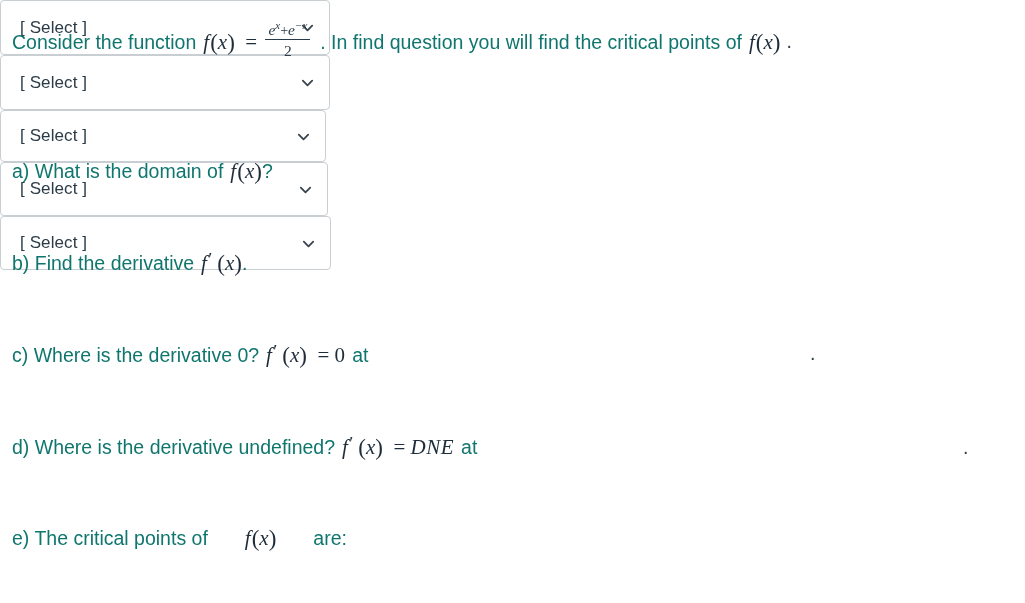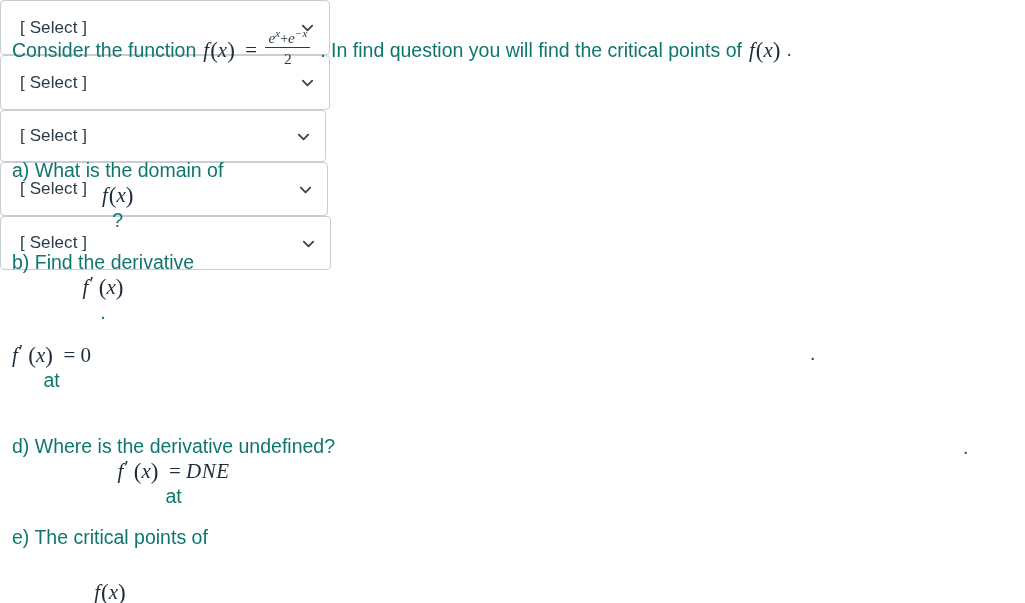--- a/index.html
+++ b/index.html
@@ -67,21 +67,21 @@
   }
 
   
   .frac {
     display: inline-block;
     vertical-align: middle;
     text-align: center;
     font-family: "Liberation Serif", serif;
     position: relative;
     top: -1px;
-    margin: 8px 3px;
+    margin: 0 3px;
   }
   .frac .num {
     display: block;
     font-size: 15.5px;
     font-style: italic;
     padding: 0 3px 1px 3px;
     line-height: 1.1;
   }
   .frac .num .sup {
     font-size: 11px;
@@ -104,21 +104,20 @@
     font-style: normal;
     line-height: 1.25;
     padding-top: 1px;
   }
 
   
   .row {
     position: absolute;
     display: flex;
     align-items: center;
-    flex-direction: column;
   }
 
   .lead {
     position: absolute;
     left: 12px;
     top: 22px;
     display: flex;
     align-items: center;
   }
 
@@ -214,20 +213,21 @@
   <div class="select" style="left:318px; top:234px; width:330px; height:55px;">
     <span class="value">[ Select ]</span>
     <span class="chev">
       <svg viewBox="0 0 16 16" width="15" height="15" aria-hidden="true">
         <path d="M3 6 L8 11 L13 6" fill="none" stroke="#39434c" stroke-width="1.9" stroke-linecap="round" stroke-linejoin="round"></path>
       </svg>
     </span>
   </div>
 
   <div class="row" style="left:12px; top:342px;">
+    <span class="prose">c) Where is the derivative 0?</span>
     <span class="gap-sm"></span>
     <span class="math">
       <span class="fn">f</span><span class="prime">′</span>
       <span class="paren">(</span><span>x</span><span class="paren">)</span>
       <span class="up">&nbsp;=&nbsp;0</span>
     </span>
     <span class="gap-sm"></span>
     <span class="prose">at</span>
   </div>
   <div class="select" style="left:474px; top:326px; width:326px; height:52px;">

